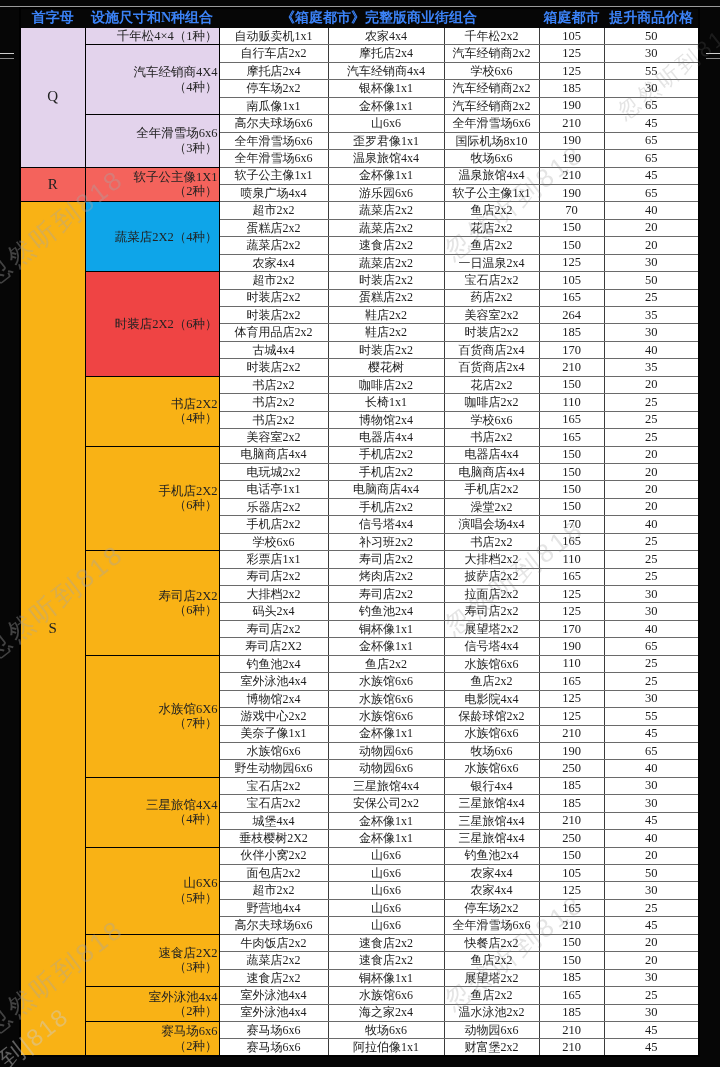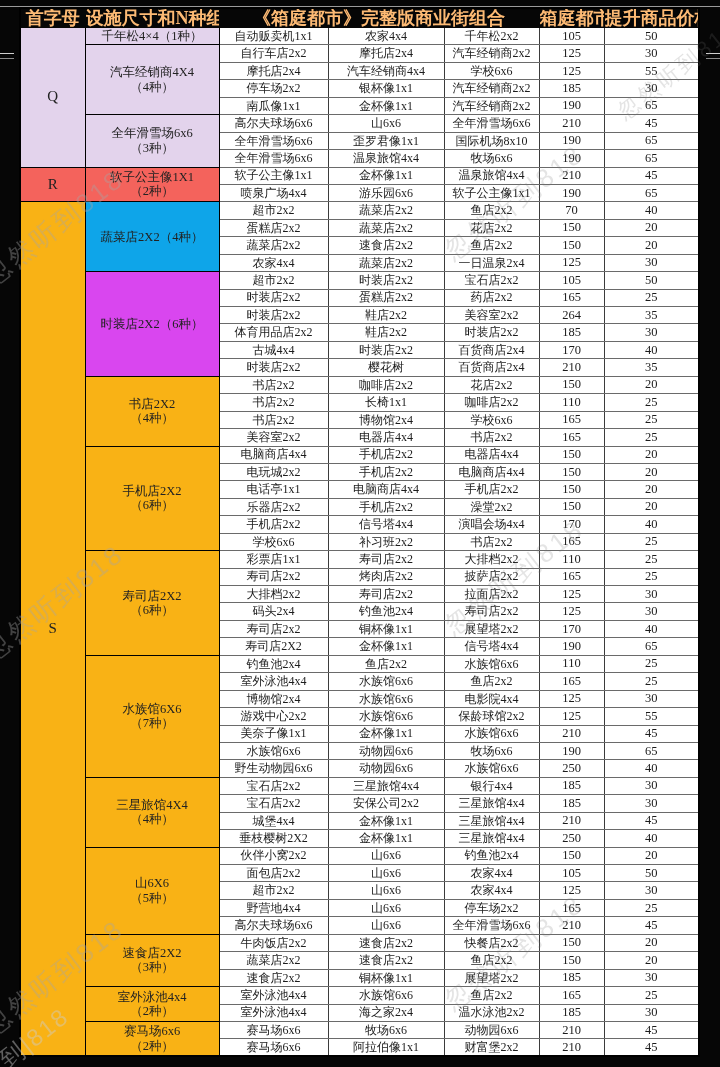--- a/index.html
+++ b/index.html
@@ -5,29 +5,29 @@
   html,body{margin:0;padding:0;background:#000;}
   .page{position:relative;width:720px;height:1067px;background:#060606;overflow:hidden;
         font-family:"Liberation Serif","DejaVu Serif",serif;}
   .top-line{position:absolute;left:0;top:6px;width:720px;height:0;border-top:1.5px solid #9a9a9a;}
   .edge-mark{position:absolute;top:53px;width:14px;height:4px;border-top:1.5px solid #cfcfcf;border-bottom:1.5px solid #8a8a8a;}
   .edge-mark.left{left:0;}
   .edge-mark.right{right:0;}
 
   table.combo-table{position:absolute;left:19px;top:7px;width:679px;border-collapse:collapse;
         table-layout:fixed;border:2px solid #000;}
-  thead th{background:transparent;color:#fdba74;font-weight:bold;font-size:18px;
+  thead th{background:transparent;color:#3b82f6;font-weight:bold;font-size:14px;
         border:1px solid transparent;padding:0;white-space:nowrap;overflow:hidden;height:18px;line-height:18px;}
   tbody tr{height:17.45px;}
   tbody td{background:#ffffff;color:#1c1c1c;font-size:12px;text-align:center;vertical-align:middle;
         padding:0 1px;border:1px solid #6a6a6a;white-space:nowrap;overflow:hidden;line-height:1.05;}
   tbody td.combo-cell,tbody td.num-cell{border-left:1px solid #3b3b3b;border-right:1px solid #3b3b3b;}
   tr.section-start > td{border-top:1.7px solid #000;}
   td.letter-cell{font-size:15px;color:#222;border:1.7px solid #000;}
-  td.group-cell{font-size:12.5px;color:#222;border:1.7px solid #000;line-height:1.15;}
+  td.group-cell{font-size:12.5px;color:#222;border:1.7px solid #000;line-height:1.15;text-align:right;}
   td.num-cell{font-size:12.5px;}
 
   .wm{position:absolute;transform:rotate(-38deg);white-space:nowrap;pointer-events:none;
       font-size:26px;letter-spacing:3px;color:rgba(120,120,120,0.20);
       font-family:"Liberation Sans","DejaVu Sans",sans-serif;}
   .wm-bright{color:rgba(165,165,165,0.38);}
   .wm1{left:-30px;top:210px;}
   .wm2{left:430px;top:185px;}
   .wm3{left:-30px;top:585px;}
   .wm4{left:430px;top:560px;}
@@ -175,21 +175,21 @@
           <td class="num-cell">20</td>
         </tr>
         <tr>
           <td class="combo-cell">农家4x4</td>
           <td class="combo-cell">蔬菜店2x2</td>
           <td class="combo-cell">一日温泉2x4</td>
           <td class="num-cell">125</td>
           <td class="num-cell">30</td>
         </tr>
         <tr class="section-start">
-          <td class="group-cell" rowspan="6" style="background: #d946ef;">时装店2X2（6种）</td>
+          <td class="group-cell" rowspan="6" style="background: #ef4444;">时装店2X2（6种）</td>
           <td class="combo-cell">超市2x2</td>
           <td class="combo-cell">时装店2x2</td>
           <td class="combo-cell">宝石店2x2</td>
           <td class="num-cell">105</td>
           <td class="num-cell">50</td>
         </tr>
         <tr>
           <td class="combo-cell">时装店2x2</td>
           <td class="combo-cell">蛋糕店2x2</td>
           <td class="combo-cell">药店2x2</td>

